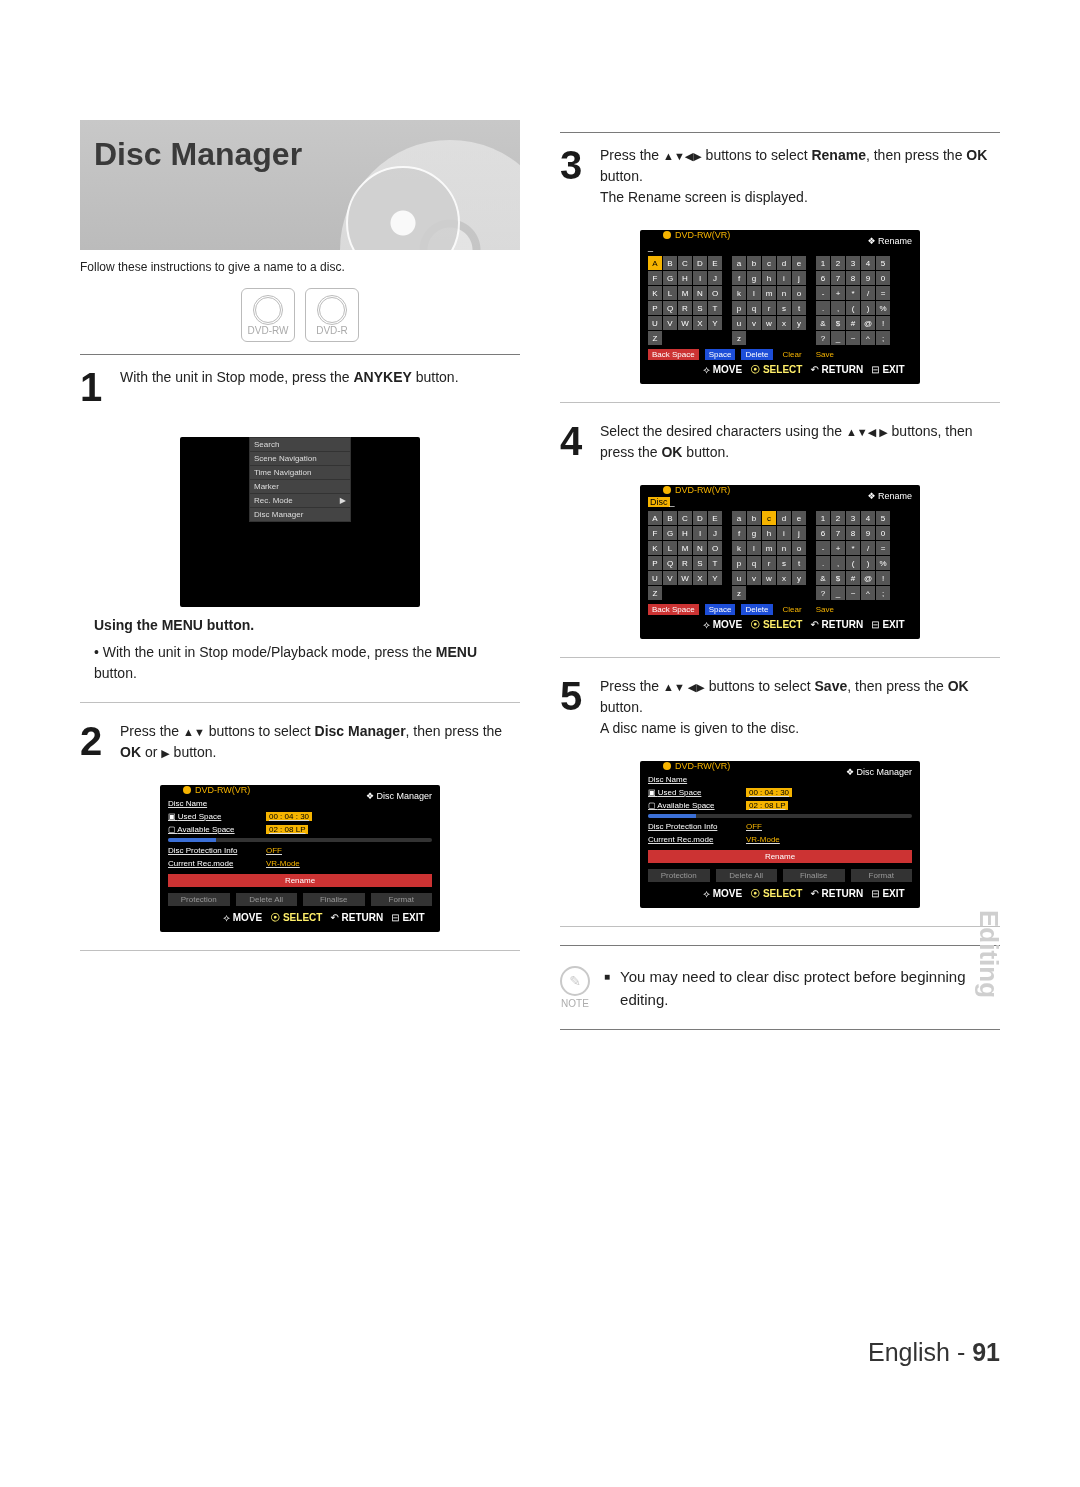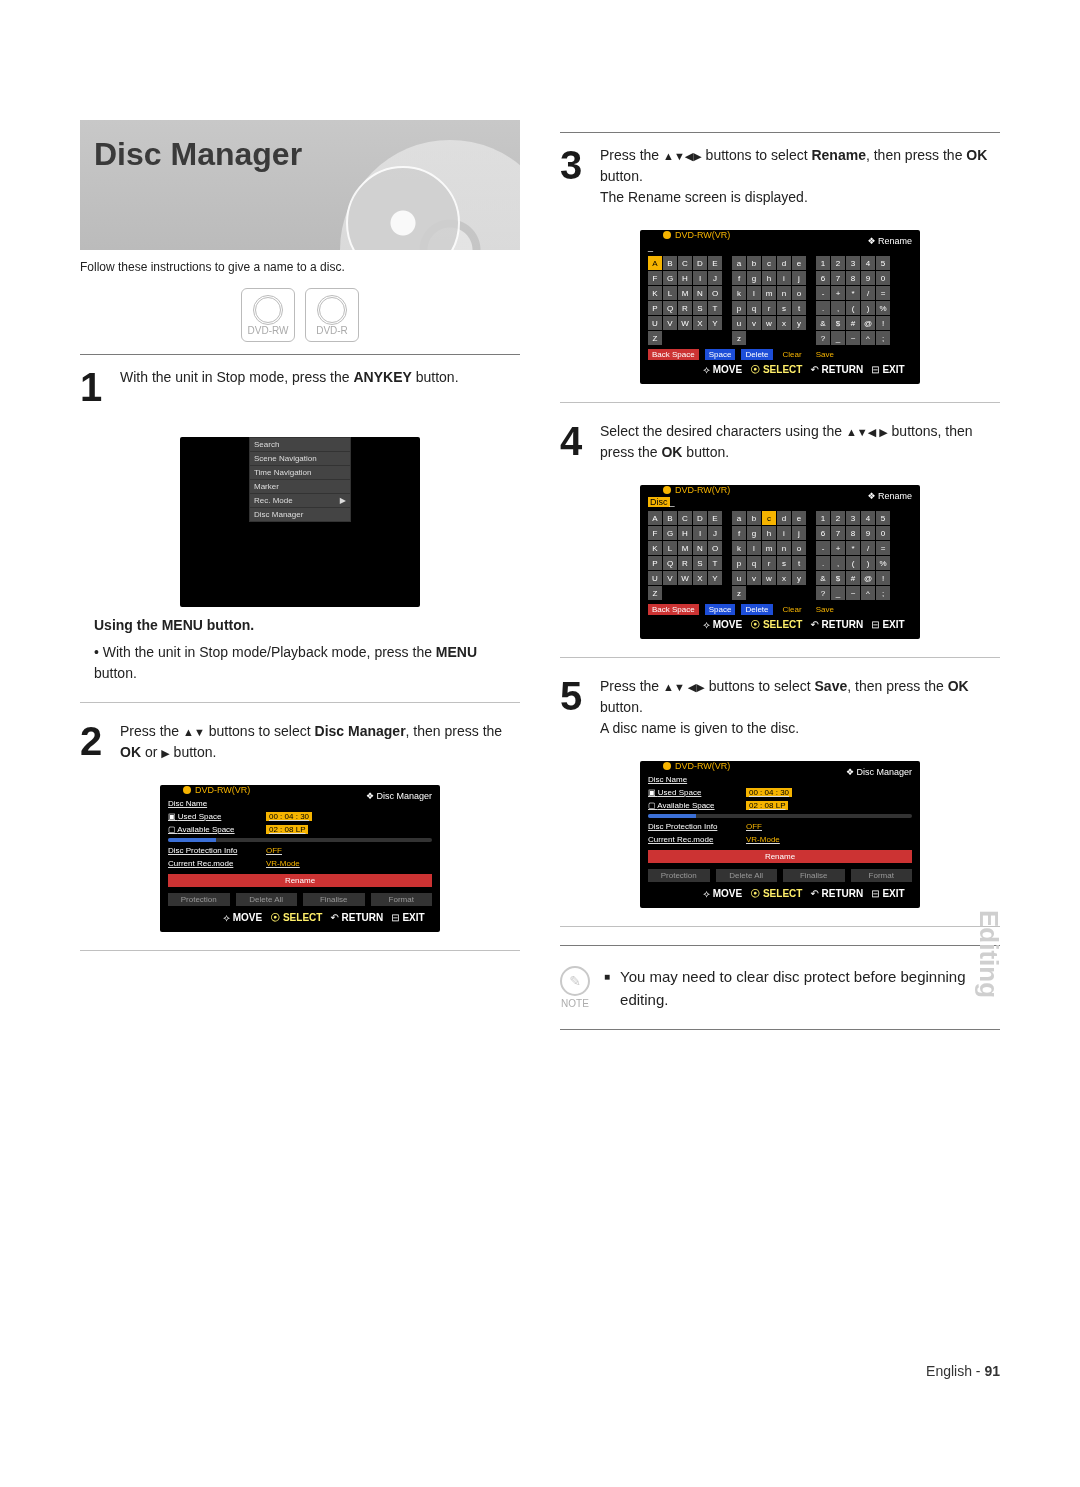--- a/index.html
+++ b/index.html
@@ -115,22 +115,22 @@
 .note-ico .pen{width:26px;height:26px;border:2px solid #c9c9c9;border-radius:50%;margin-bottom:2px;display:flex;align-items:center;justify-content:center;color:#c9c9c9;font-size:14px;}
 .note-list{list-style:none;padding:0;margin:0;font-size:15px;line-height:1.5;flex:1;}
 .note-list li{display:flex;gap:10px;margin-bottom:6px;}
 .note-list li::before{content:"■";font-size:10px;padding-top:3px;}
 
 .side-tab{
   position:absolute;right:76px;top:910px;
   writing-mode:vertical-rl;font-size:26px;color:#cfcfcf;font-weight:bold;
 }
 .footer{
-  position:absolute;right:80px;bottom:108px;
-  font-size:14px;color:#333;
+  position:absolute;right:80px;bottom:120px;
+  font-size:25px;color:#333;
 }
 .footer b{font-weight:bold;}
 </style>
 </head>
 <body>
 
 <div class="page">
 <div class="cols">
 
 <div class="col">

